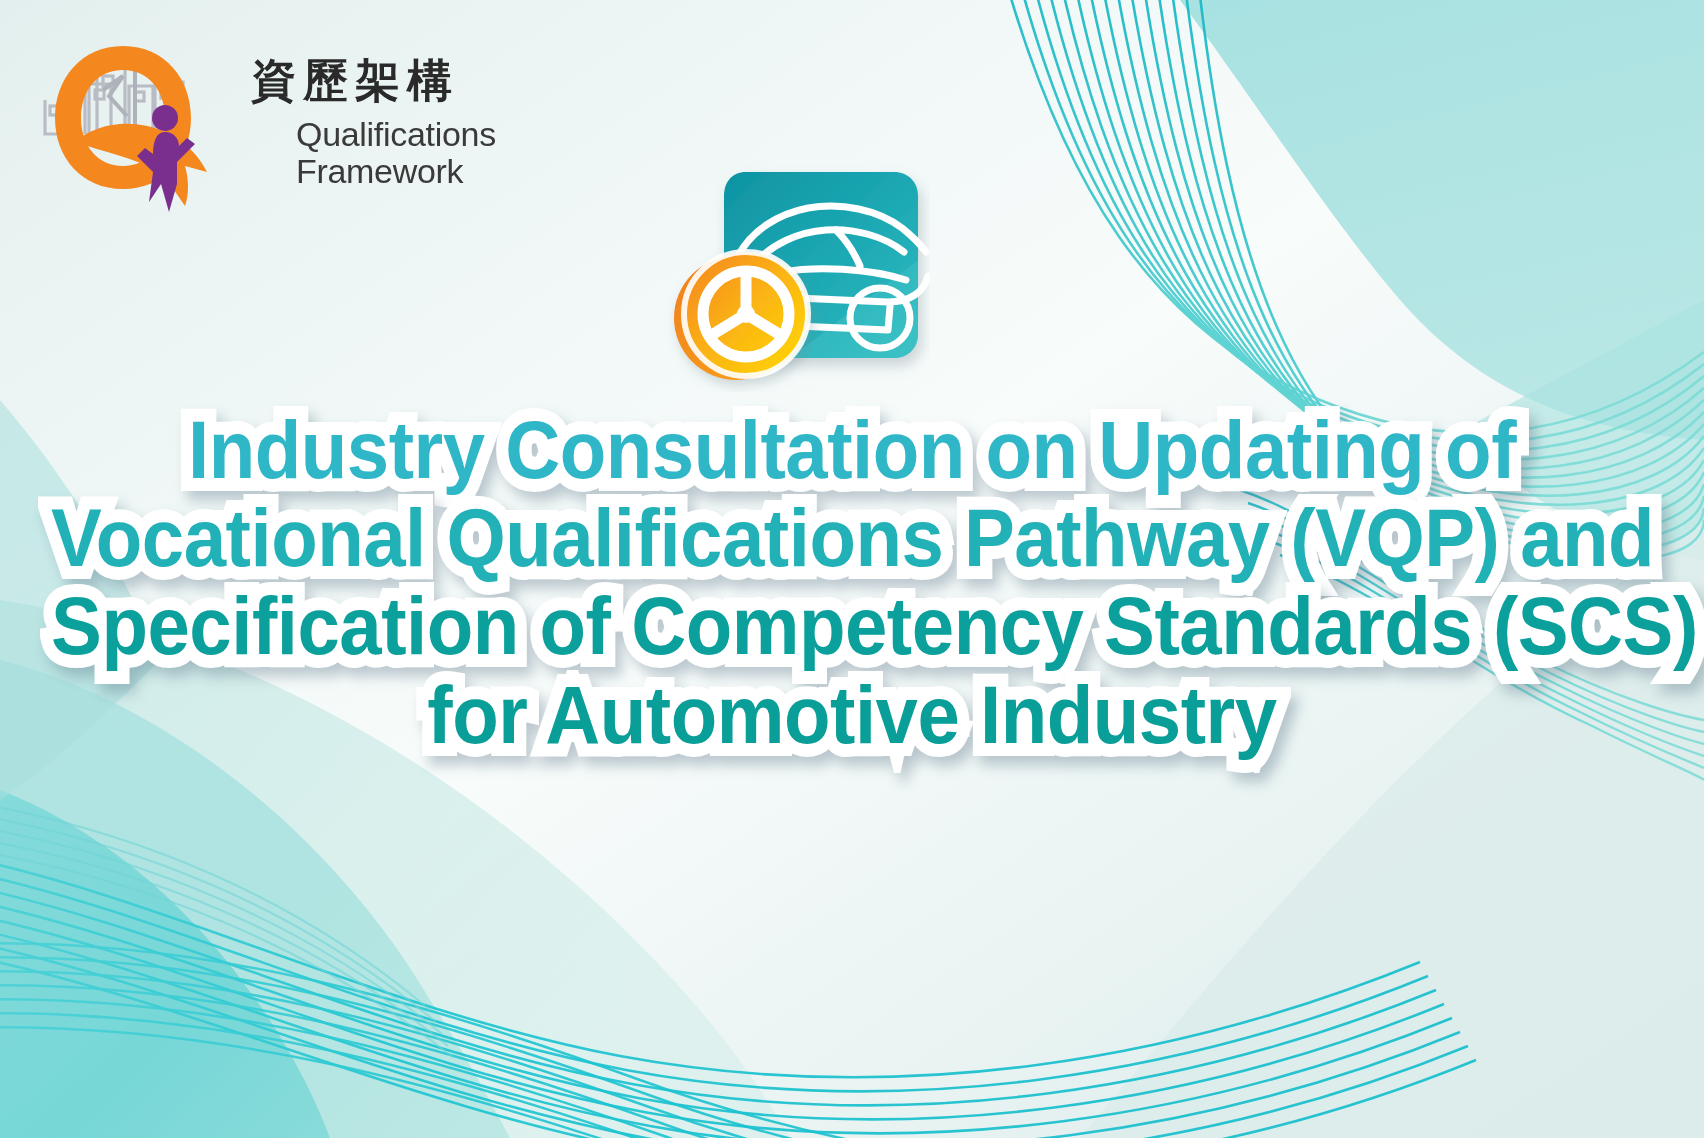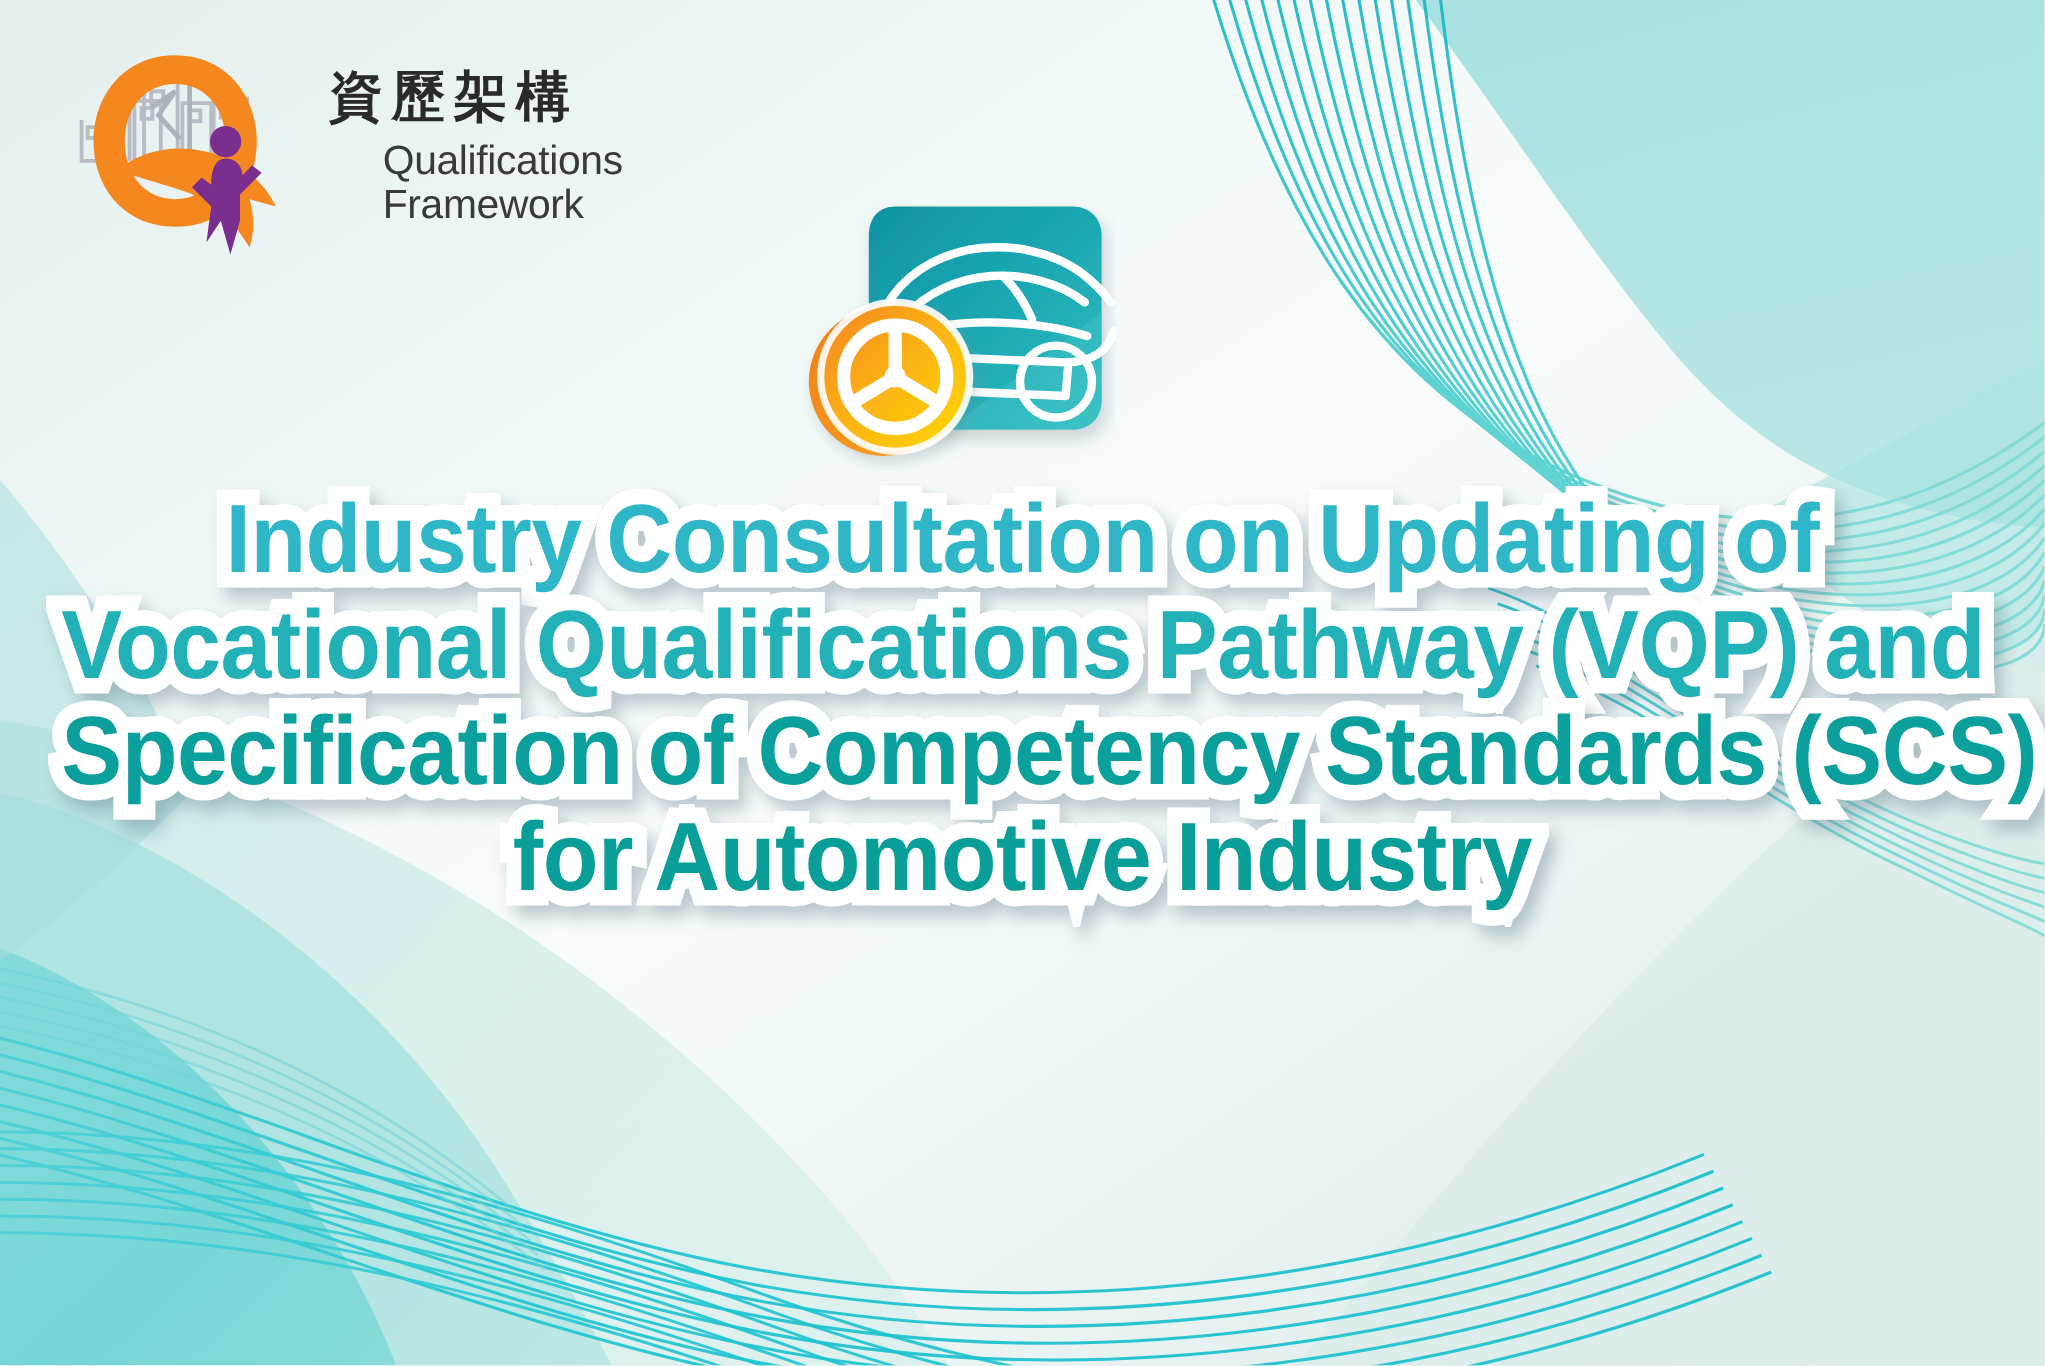--- a/index.html
+++ b/index.html
@@ -9,21 +9,21 @@
     background:#e9f3f2;
   }
   #stage{
     position:relative;width:1704px;height:1138px;overflow:hidden;
     background:linear-gradient(145deg,#e4efee 0%,#eef6f6 26%,#f6fbfa 46%,#eef6f5 66%,#dceceb 100%);
   }
   .layer{position:absolute;inset:0;}
   svg.layer{display:block;}
 
   
-  #logo{position:absolute;left:60px;top:34px;width:400px;height:185px;}
+  #logo{position:absolute;left:37px;top:34px;width:400px;height:185px;}
   #logo svg{display:block;}
   .logo-text-han{
     position:absolute;left:214px;top:24px;
     font-family:"DejaVu Sans","Liberation Sans",sans-serif;
     font-size:45px;font-weight:600;color:#2a2a2a;letter-spacing:7px;
     white-space:nowrap;line-height:1;
   }
   .logo-text-en{
     position:absolute;left:214px;top:82px;
     font-family:"Liberation Sans",sans-serif;

